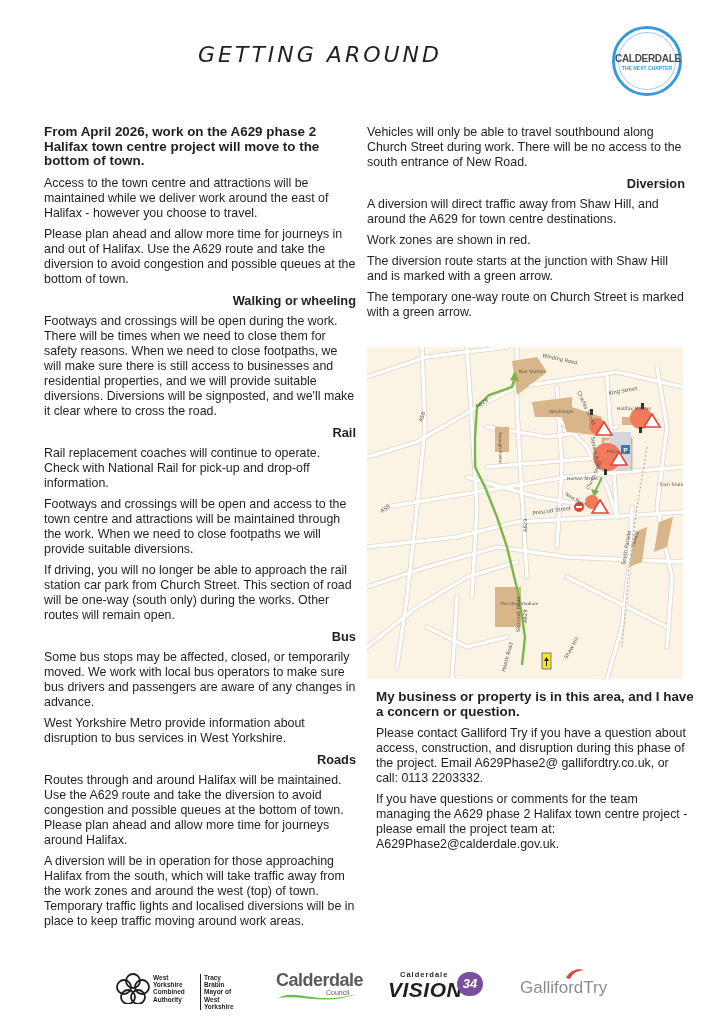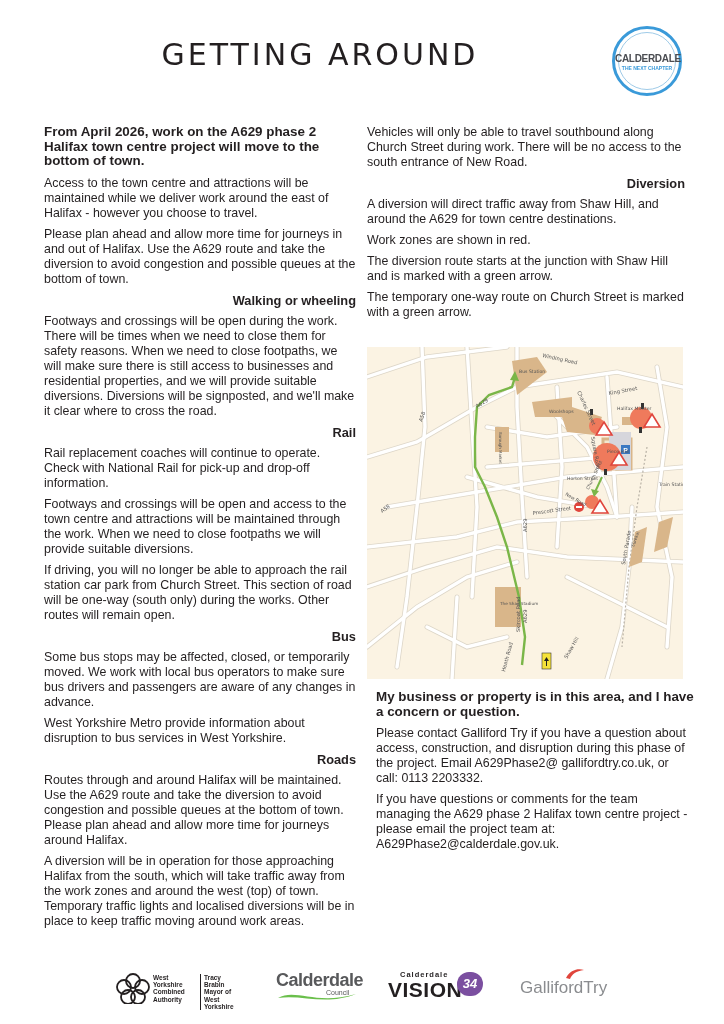--- a/index.html
+++ b/index.html
@@ -1,21 +1,21 @@
 <!DOCTYPE html>
 <html><head>
 <meta charset="utf-8">
 <style>
   html, body { margin: 0; padding: 0; background: #ffffff; }
   body { width: 724px; height: 1024px; position: relative; overflow: hidden;
          font-family: "Liberation Sans", "DejaVu Sans", sans-serif; color: #231f20; }
   .title { position: absolute; left: 0; width: 640px; text-align: center; top: 38px;
            font-family: "DejaVu Sans", sans-serif; font-weight: 300; color: #231f20;
            letter-spacing: 3px; }
-  .title .l1 { font-size: 30px; line-height: 34px; font-weight: normal; }
+  .title .l1 { font-size: 22px; line-height: 34px; font-weight: normal; font-style: italic; }
   .title .l2 { font-size: 30px; line-height: 38px; font-weight: normal; }
   .badge { position: absolute; left: 612px; top: 26px; width: 70px; height: 70px; border-radius: 50%;
            border: 3px solid #3a9ad9; box-sizing: border-box; background: #fff; }
   .badge .inner { position:absolute; left:3px; top:3px; right:3px; bottom:3px; border-radius:50%;
            border: 1px solid #9fcbe8; }
   .badge .b1 { position: absolute; top: 24px; left: 0; width: 100%; text-align: center;
            font-size: 10px; font-weight: bold; color: #4b4d52; letter-spacing: -0.3px; }
   .badge .b2 { position: absolute; top: 36px; left: 0; width: 100%; text-align: center;
            font-size: 5px; font-weight: bold; color: #3a9ad9; }
   .col { position: absolute; font-size: 12.4px; line-height: 15px; color: #231f20; }
@@ -225,21 +225,21 @@
   <div class="logo" style="left:276px; top:2px; width:82px; height:36px;">
     <div style="position:absolute; left:0; top:0; font-size:18px; font-weight:bold; color:#58595b; letter-spacing:-0.5px;">Calderdale</div>
     <svg width="82" height="16" style="position:absolute; left:0; top:20px;">
       <path d="M2,8 C20,-2 40,16 80,4 C50,16 25,4 2,8 Z" fill="#6abf4b"></path>
     </svg>
     <div style="position:absolute; left:50px; top:19px; font-size:7px; color:#58595b;">Council</div>
   </div>
 
   <div class="logo" style="left:388px; top:2px; width:100px; height:36px;">
     <div style="position:absolute; left:12px; top:0; font-size:7.5px; font-weight:bold; color:#231f20; letter-spacing:1px;">Calderdale</div>
-    <div style="position:absolute; left:0; top:8px; font-size:21px; font-weight:900; color:#231f20; letter-spacing:0.5px;">VISION</div>
+    <div style="position:absolute; left:0; top:8px; font-size:21px; font-weight:900; color:#231f20; letter-spacing:0.5px;font-style:italic;">VISION</div>
     <div style="position:absolute; left:69px; top:2px; width:26px; height:24px; border-radius:12px; background:#7b4fa0; color:#fff; font-size:13px; font-weight:bold; text-align:center; line-height:24px; font-style:italic;">34</div>
   </div>
 
   <div class="logo" style="left:520px; top:0; width:90px; height:36px;">
     <svg width="22" height="12" style="position:absolute; left:44px; top:0;">
       <path d="M2,10 C6,2 14,0 20,2 C12,3 8,6 6,11 Z" fill="#e0453c"></path>
     </svg>
     <div style="position:absolute; left:0; top:10px; font-size:17px; color:#8a8c8f;">GallifordTry</div>
   </div>
 </div>

